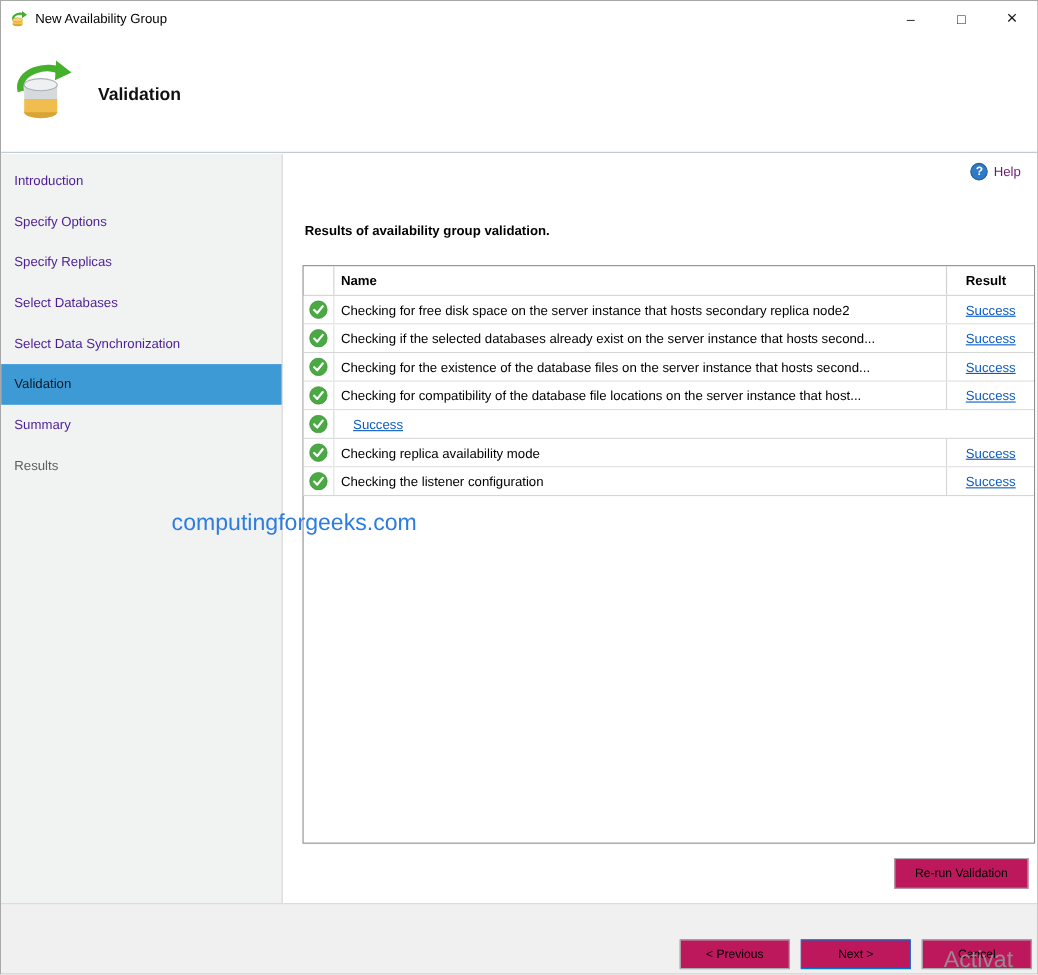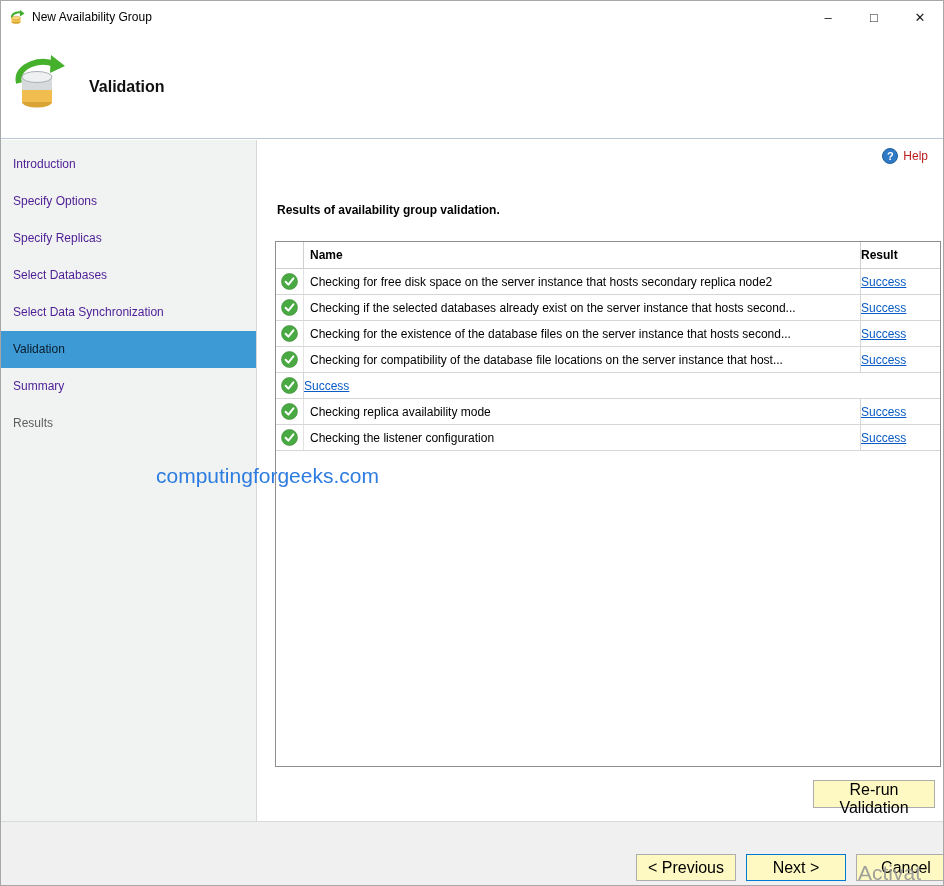--- a/index.html
+++ b/index.html
@@ -23,35 +23,35 @@
   
   .sidebar { position:absolute; top:139px; left:0; width:256px; bottom:64px; background:#f1f2f2; border-right:1px solid #d8d8d8; padding-top:6px; }
   .side-item { height:37px; line-height:37px; padding-left:12px; font-size:12px; color:#4c1d95; cursor:pointer; white-space:nowrap; }
   .side-item.active { background:#3d9ad5; color:#0a1a2a; cursor:default; }
   .side-item.disabled { color:#5e5e5e; cursor:default; }
 
   
   .content { position:absolute; left:257px; top:139px; right:0; bottom:64px; background:#fff; }
   .help { position:absolute; top:8px; right:15px; display:flex; align-items:center; gap:5px; cursor:pointer; }
   .help-icon { width:16px; height:16px; border-radius:50%; background:#2e7ac5; border:1px solid #1f5f9e; color:#fff; font-size:11px; font-weight:bold; text-align:center; line-height:14px; display:inline-block; }
-  .help-label { color:#b91c1c; font-size:12px; }
+  .help-label { color:#701a75; font-size:12px; }
   .results-label { position:absolute; left:19px; top:63px; font-size:12px; font-weight:bold; color:#000; }
 
   
   .vtable { position:absolute; left:17px; top:101px; width:666px; height:526px; border:1px solid #8e8e8e; background:#fff; font-size:12px; }
   .thead { display:grid; grid-template-columns:27px 1fr 80px; height:27px; border-bottom:1px solid #cfcfcf; }
   .trow  { display:grid; grid-template-columns:27px 1fr 80px; height:26px; border-bottom:1px solid #d6d6d6; background:#fff; }
   .c-icon { display:flex; align-items:center; justify-content:center; }
   .c-name { padding-left:6px; display:flex; align-items:center; height:100%; border-left:1px solid #e2e2e2; white-space:nowrap; overflow:hidden; }
-  .c-result { padding-left:0; display:flex; align-items:center; height:100%; border-left:1px solid #d6d6d6; }
+  .c-result { padding-left:17px; display:flex; align-items:center; height:100%; border-left:1px solid #d6d6d6; }
   .thead .c-name, .thead .c-result { font-weight:bold; color:#000; border-left-color:#d0d0d0; }
   .c-result a { color:#0a5bc4; text-decoration:underline; cursor:pointer; font-size:12px; }
 
   
-  .btn { background:#fef9c3; border:1px solid #adadad; font-size:16px; font-family:inherit; color:#000; cursor:pointer;margin-left:18px; }
+  .btn { background:#be185d; border:1px solid #adadad; font-size:11px; font-family:inherit; color:#000; cursor:pointer; }
   .rerun { position:absolute; right:8px; top:640px; width:122px; height:28px; }
 
   
   .footer { position:absolute; left:0; right:0; bottom:0; height:64px; background:#f0f0f0; border-top:1px solid #dadada; }
   .prev   { position:absolute; left:617px; top:32px; width:100px; height:27px; }
   .next   { position:absolute; left:727px; top:32px; width:100px; height:27px; border:1px solid #0078d7; }
   .cancel { position:absolute; left:837px; top:32px; width:100px; height:27px; }
 
   
   .wm-site { position:absolute; left:155px; top:463px; font-size:21px; color:#2d7ce0; z-index:6; pointer-events:none; }

